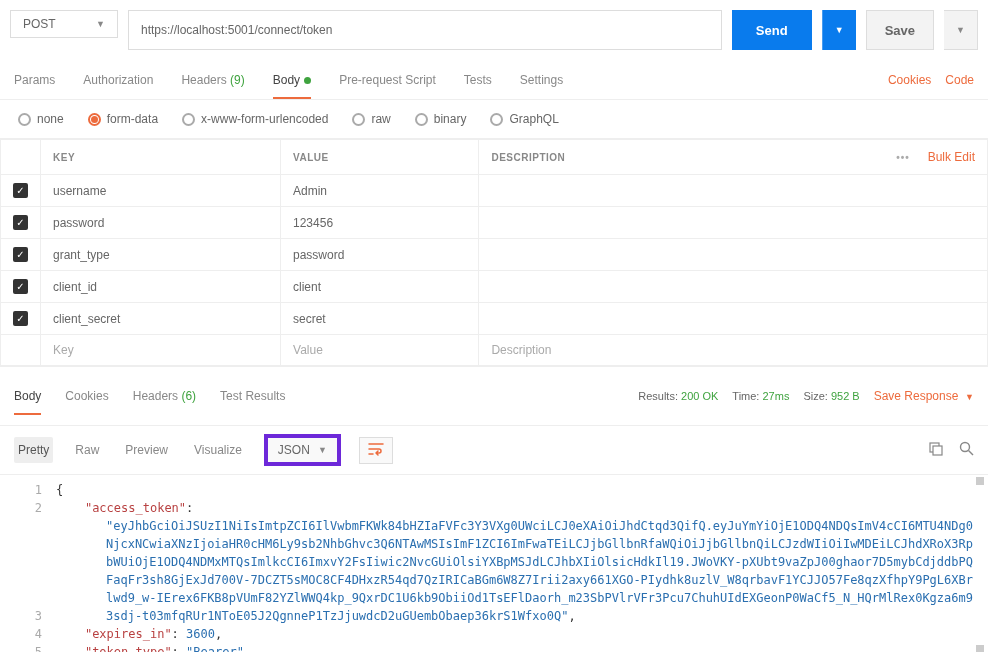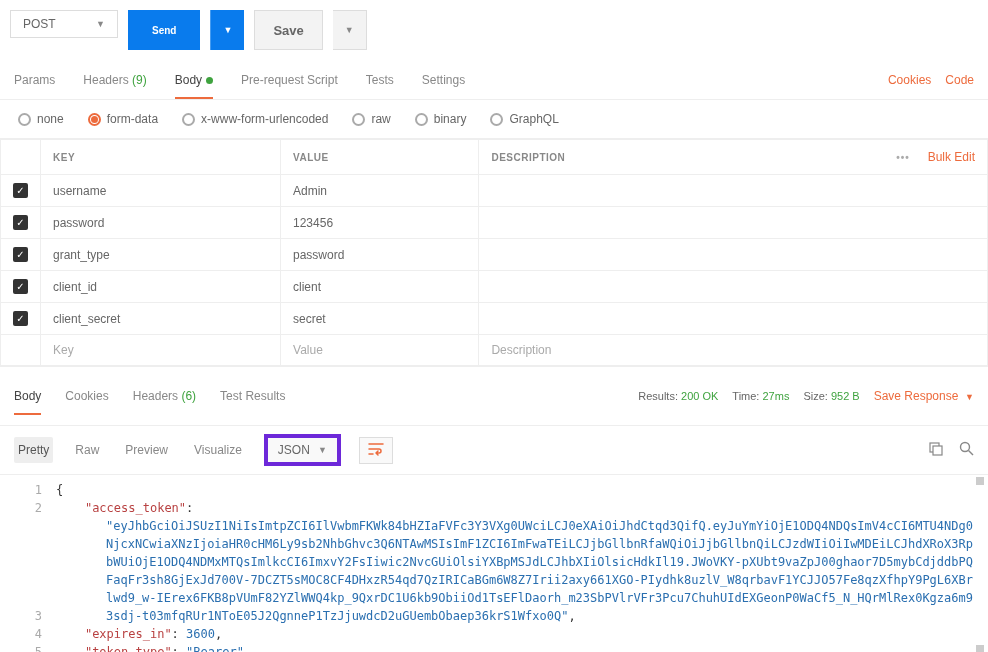--- a/index.html
+++ b/index.html
@@ -1,20 +1,20 @@
 <!DOCTYPE html>
 <html><head>
 <meta charset="utf-8">
 <style>
 * { box-sizing: border-box; margin: 0; padding: 0; }
 body { font-family: -apple-system, BlinkMacSystemFont, "Segoe UI", Helvetica, Arial, sans-serif; font-size: 12px; color: #666; background: #fff; }
 .req-bar { display: flex; padding: 10px; gap: 10px; align-items: stretch; }
 .method-select { border: 1px solid #ddd; background: #fff; padding: 0 12px; height: 28px; display: flex; align-items: center; width: 108px; justify-content: space-between; cursor: pointer; }
 .url-input { flex: 1; border: 1px solid #ddd; padding: 0 12px; height: 40px; font-size: 12px; color: #666; }
-.send-btn { background: #097bed; color: #fff; border: none; height: 40px; padding: 0 24px; font-size: 10px; font-weight: 600; cursor: pointer; }
+.send-btn { background: #097bed; color: #fff; border: none; height: 40px; padding: 0 24px; font-size: 13px; font-weight: 600; cursor: pointer; }
 .send-drop { background: #097bed; color: #fff; border: none; border-left: 1px solid rgba(255,255,255,0.25); height: 40px; width: 34px; cursor: pointer; display: flex; align-items: center; justify-content: center; }
 .save-btn { background: #f3f3f3; border: 1px solid #ddd; height: 40px; padding: 0 18px; font-size: 13px; color: #666; cursor: pointer; font-weight: 600; }
 .save-drop { background: #f3f3f3; border: 1px solid #ddd; border-left: none; height: 40px; width: 34px; cursor: pointer; display: flex; align-items: center; justify-content: center; }
 .tabs { display: flex; padding: 0 14px; border-bottom: 1px solid #eee; align-items: center; height: 40px; gap: 28px; position: relative; }
 .tab { color: #888; cursor: pointer; padding: 12px 0; }
 .tab.active { color: #444; border-bottom: 2px solid #ed6b3d; padding-bottom: 10px; }
 .tab .count { color: #3fa33f; }
 .tab .dot { display: inline-block; width: 7px; height: 7px; background: #3fa33f; border-radius: 50%; margin-left: 4px; vertical-align: middle; }
 .tabs-right { margin-left: auto; display: flex; gap: 14px; }
 .link-orange { color: #ed6b3d; cursor: pointer; }
@@ -56,32 +56,34 @@
 .ellipsis { color:#aaa; letter-spacing:1px; cursor:pointer; }
 </style>
 </head>
 <body>
 
 <div class="req-bar">
   <div class="method-select">
     <span>POST</span>
     <span class="caret">▼</span>
   </div>
+  <input class="url-input" value="https://localhost:5001/connect/token" style="">
   <button class="send-btn">Send</button>
   <button class="send-drop">
       <span class="caret" style="color:#fff">▼</span>
     </button>
   <button class="save-btn">Save</button>
   <button class="save-drop">
       <span class="caret">▼</span>
     </button>
 </div>
 
 <div class="tabs">
   <span class="tab">Params</span>
+  <span class="tab">Authorization</span>
   <span class="tab"><span>Headers</span> <span class="count">(9)</span></span>
   <span class="tab active"><span>Body</span><span class="dot"></span></span>
   <span class="tab">Pre-request Script</span>
   <span class="tab">Tests</span>
   <span class="tab">Settings</span>
   <div class="tabs-right">
     <span class="link-orange">Cookies</span>
     <span class="link-orange">Code</span>
   </div>
 </div>

